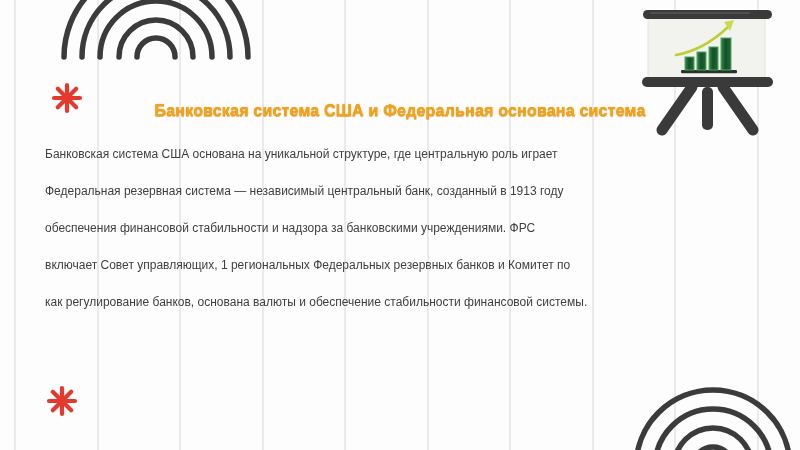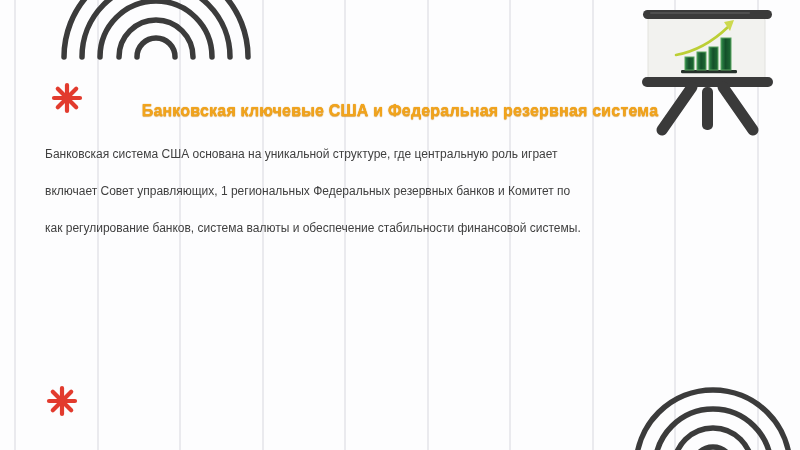--- a/index.html
+++ b/index.html
@@ -99,21 +99,23 @@
     <rect x="5" y="6" width="129" height="9" rx="4.5" fill="#3a3a3a"></rect>
     <rect x="12" y="8" width="100" height="2" rx="1" fill="#555" opacity="0.8"></rect>
 
     <rect x="4" y="73" width="131" height="10" rx="5" fill="#3a3a3a"></rect>
 
     <line x1="54" y1="83" x2="24" y2="126" stroke="#3a3a3a" stroke-width="11" stroke-linecap="round"></line>
     <line x1="85" y1="83" x2="115" y2="126" stroke="#3a3a3a" stroke-width="11" stroke-linecap="round"></line>
     <rect x="64" y="83" width="11" height="43" rx="5" fill="#3a3a3a"></rect>
   </svg>
 
-  <div class="slide-title">Банковская ключевые США и Федеральная резервная система</div>
+  <div class="slide-title">Банковская система США и Федеральная основана система</div>
 
   <div class="body-text">
     <div class="line">Банковская система США основана на уникальной структуре, где центральную роль играет</div>
+    <div class="line">Федеральная резервная система — независимый центральный банк, созданный в 1913 году</div>
+    <div class="line">обеспечения финансовой стабильности и надзора за банковскими учреждениями. ФРС</div>
     <div class="line">включает Совет управляющих, 1 региональных Федеральных резервных банков и Комитет по</div>
-    <div class="line">как регулирование банков, система валюты и обеспечение стабильности финансовой системы.</div>
+    <div class="line">как регулирование банков, основана валюты и обеспечение стабильности финансовой системы.</div>
   </div>
 
 </div>
 
 </body></html>

